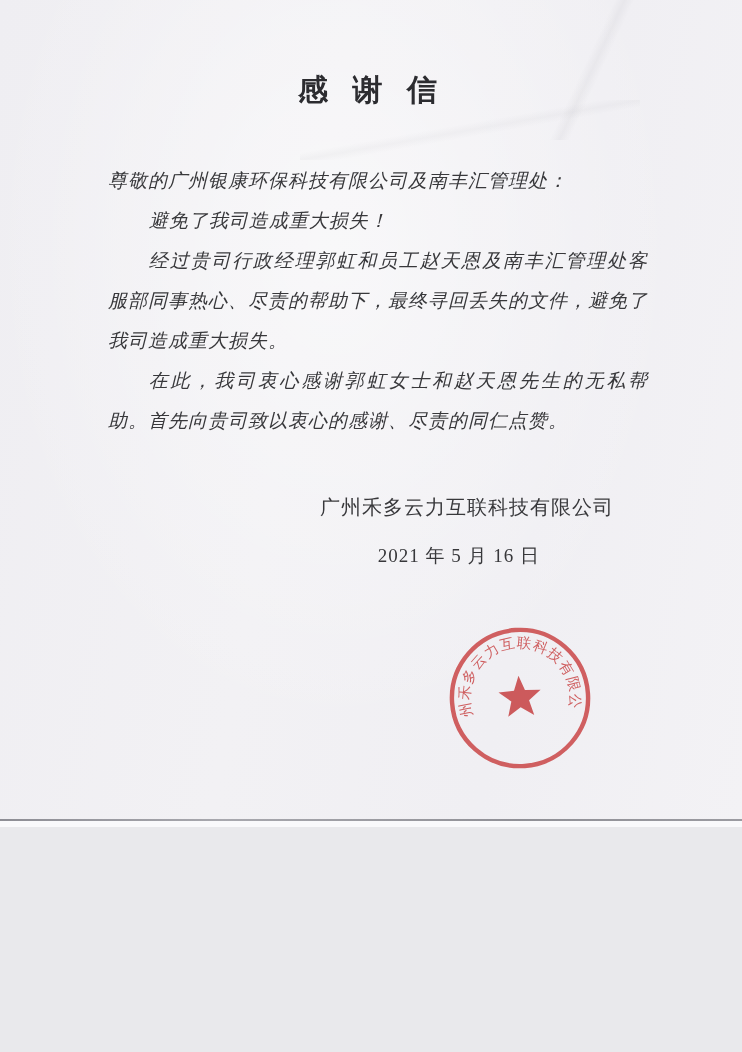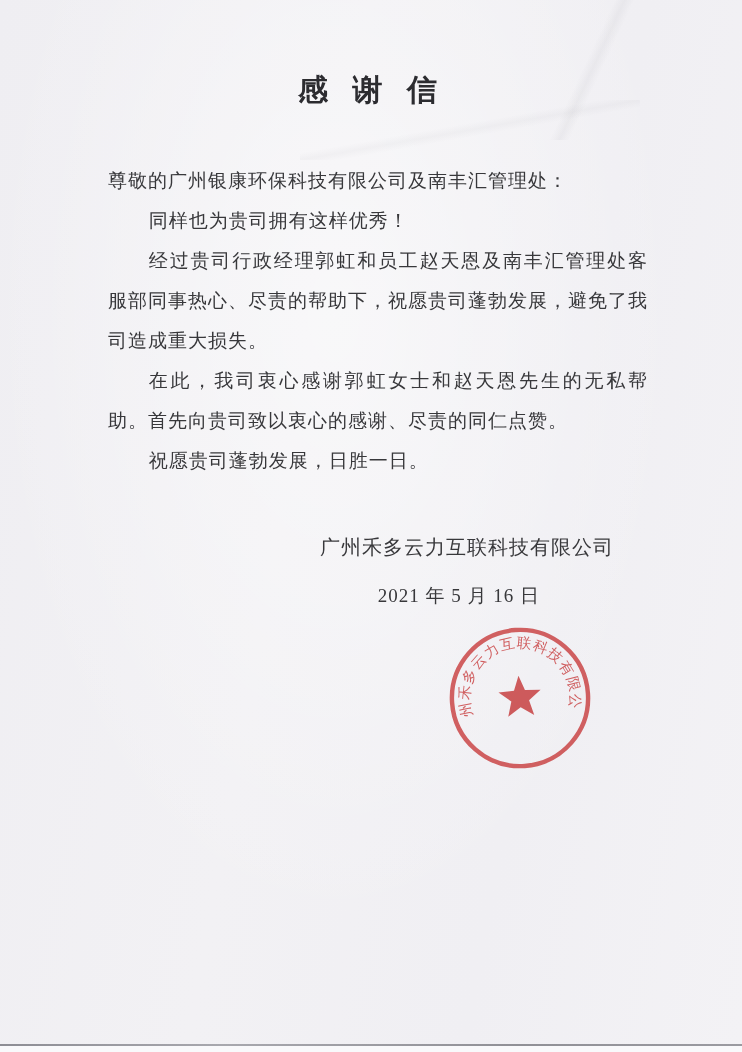--- a/index.html
+++ b/index.html
@@ -3,21 +3,21 @@
 <meta charset="utf-8">
 <style>
   html, body {
     margin: 0;
     padding: 0;
     background: #e9e9ec;
   }
   .paper {
     position: relative;
     width: 742px;
-    height: 1052px;
+    height: 827px;
     margin: 0 auto;
     overflow: hidden;
     background:
       radial-gradient(ellipse at 45% 30%, rgba(255,255,255,0.5), rgba(255,255,255,0) 60%),
       linear-gradient(100deg, #efeef2 0%, #f2f1f4 40%, #f0eff3 70%, #f3f2f5 100%);
     color: #38383b;
     font-family: "Liberation Serif", "DejaVu Serif", serif;
   }
   
   .crease-top-right {
@@ -44,21 +44,21 @@
     letter-spacing: 7px;
     color: #2c2c30;
   }
   .body-text {
     margin: 50px 94px 0 108px;
     font-size: 19px;
     line-height: 40px;
     text-align: justify;
     letter-spacing: 1px;
   }
-  .body-text p { margin: 0; }
+  .body-text p { margin: 0; font-style: italic; }
   .body-text p.indent { text-indent: 2.15em; }
   .sig-block {
     margin-top: 52px;
     font-size: 20px;
   }
   .sig-company {
     text-align: right;
     margin-right: 128px;
     letter-spacing: 1px;
     line-height: 28px;
@@ -102,24 +102,23 @@
 <body>
 
 <div class="paper">
   <div class="crease-top-right"></div>
   <div class="crease-mid"></div>
 
   <h1 class="doc-title">感 谢 信</h1>
 
   <div class="body-text">
     <p>尊敬的广州银康环保科技有限公司及南丰汇管理处：</p>
-    <p class="indent">同样也为贵司拥有这样优秀！</p>
-    <p class="indent">经过贵司行政经理郭虹和员工赵天恩及南丰汇管理处客服部同事热心、尽责的帮助下，祝愿贵司蓬勃发展，避免了我司造成重大损失。</p>
+    <p class="indent">避免了我司造成重大损失！</p>
+    <p class="indent">经过贵司行政经理郭虹和员工赵天恩及南丰汇管理处客服部同事热心、尽责的帮助下，最终寻回丢失的文件，避免了我司造成重大损失。</p>
     <p class="indent">在此，我司衷心感谢郭虹女士和赵天恩先生的无私帮助。首先向贵司致以衷心的感谢、尽责的同仁点赞。</p>
-    <p class="indent">祝愿贵司蓬勃发展，日胜一日。</p>
   </div>
 
   <div class="sig-block">
     <div class="sig-company">广州禾多云力互联科技有限公司</div>
     <div class="sig-date">2021 年 5 月 16 日</div>
   </div>
 
   <div class="seal">
     <svg viewBox="0 0 200 200" xmlns="http://www.w3.org/2000/svg">
       <defs>

